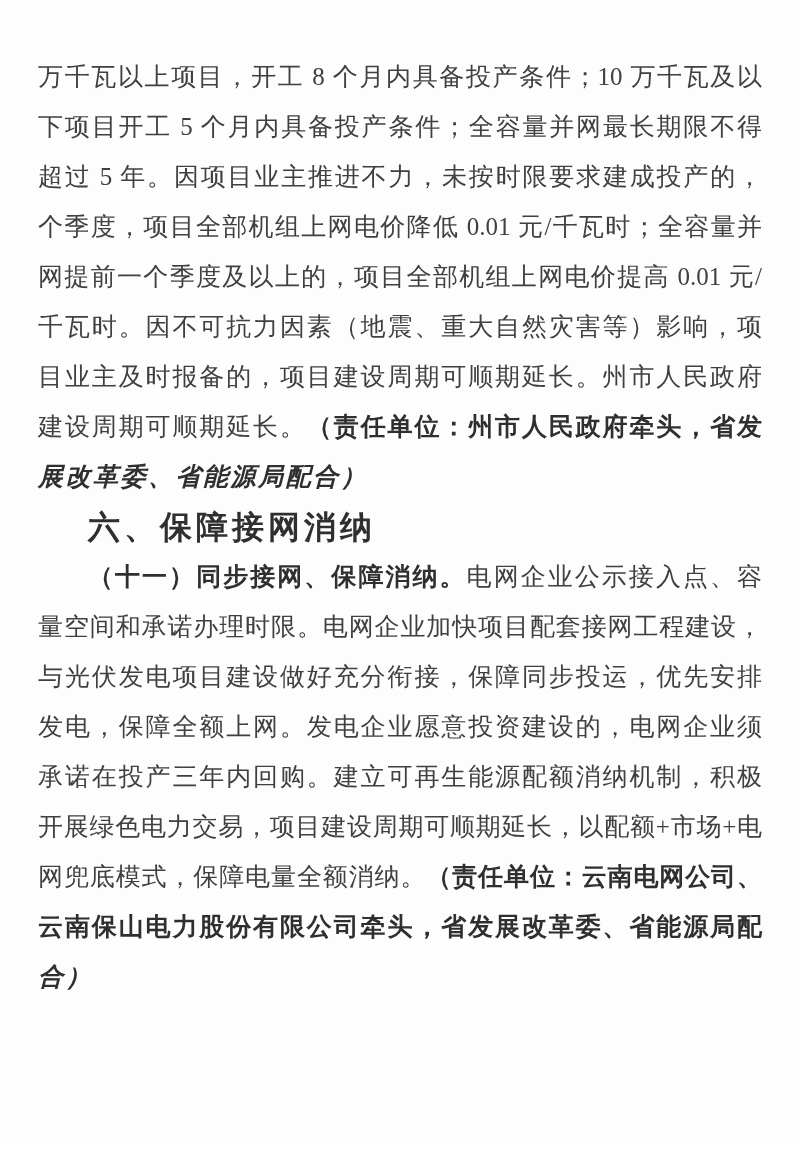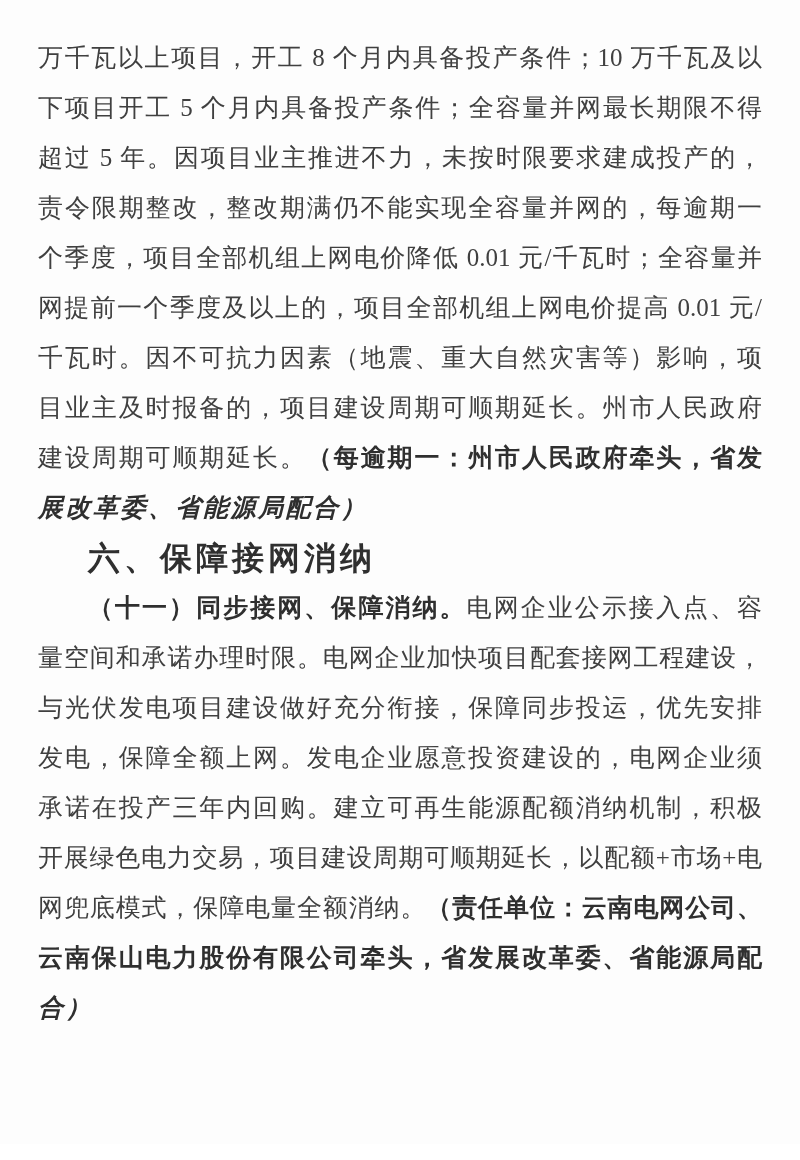--- a/index.html
+++ b/index.html
@@ -10,21 +10,21 @@
     width: 800px;
     height: 1160px;
     background: #ffffff;
     font-family: "Liberation Serif", serif;
   }
   .page {
     box-sizing: border-box;
     width: 800px;
     height: 1144px;
     background: #fdfdfd;
-    padding: 33px 38px 0 38px;
+    padding: 52px 38px 0 38px;
     overflow: hidden;
   }
   .line {
     height: 50px;
     line-height: 50px;
     font-size: 25px;
     color: #404040;
   }
   
   .line.j {
@@ -53,26 +53,25 @@
   }
 </style>
 </head>
 <body>
 
 <div class="page">
   <div>
       <div class="line j"><span class="seg">万千瓦以上项目，开工 8 个月内具备投产条件；10 万千瓦及以</span></div>
       <div class="line j"><span class="seg">下项目开工 5 个月内具备投产条件；全容量并网最长期限不得</span></div>
       <div class="line j"><span class="seg">超过 5 年。因项目业主推进不力，未按时限要求建成投产的，</span></div>
-      <div class="line j"><span class="seg">责令限期整改，整改期满仍不能实现全容量并网的，每逾期一</span></div>
       <div class="line j"><span class="seg">个季度，项目全部机组上网电价降低 0.01 元/千瓦时；全容量并</span></div>
       <div class="line j"><span class="seg">网提前一个季度及以上的，项目全部机组上网电价提高 0.01 元/</span></div>
       <div class="line j"><span class="seg">千瓦时。因不可抗力因素（地震、重大自然灾害等）影响，项</span></div>
       <div class="line j"><span class="seg">目业主及时报备的，项目建设周期可顺期延长。州市人民政府</span></div>
-      <div class="line j"><span class="seg">建设周期可顺期延长。</span><span class="seg b">（每逾期一：州市人民政府牵头，省发</span></div>
+      <div class="line j"><span class="seg">建设周期可顺期延长。</span><span class="seg b">（责任单位：州市人民政府牵头，省发</span></div>
       <div class="line"><span class="seg b">展改革委、省能源局配合）</span></div>
       <div class="line indent heading"><span class="seg b">六、保障接网消纳</span></div>
       <div class="line j indent"><span class="seg b">（十一）同步接网、保障消纳。</span><span class="seg">电网企业公示接入点、容</span></div>
       <div class="line j"><span class="seg">量空间和承诺办理时限。电网企业加快项目配套接网工程建设，</span></div>
       <div class="line j"><span class="seg">与光伏发电项目建设做好充分衔接，保障同步投运，优先安排</span></div>
       <div class="line j"><span class="seg">发电，保障全额上网。发电企业愿意投资建设的，电网企业须</span></div>
       <div class="line j"><span class="seg">承诺在投产三年内回购。建立可再生能源配额消纳机制，积极</span></div>
       <div class="line j"><span class="seg">开展绿色电力交易，项目建设周期可顺期延长，以配额+市场+电</span></div>
       <div class="line j"><span class="seg">网兜底模式，保障电量全额消纳。</span><span class="seg b">（责任单位：云南电网公司、</span></div>
       <div class="line j"><span class="seg b">云南保山电力股份有限公司牵头，省发展改革委、省能源局配</span></div>

